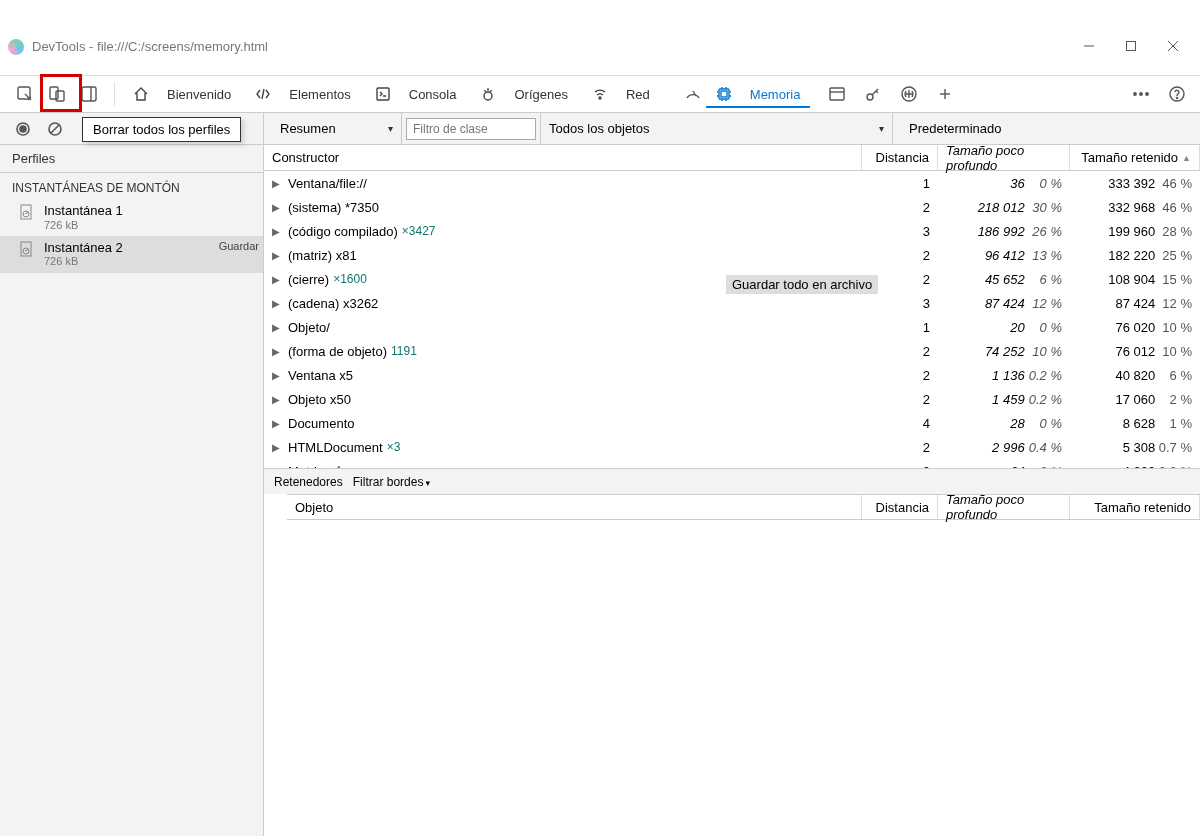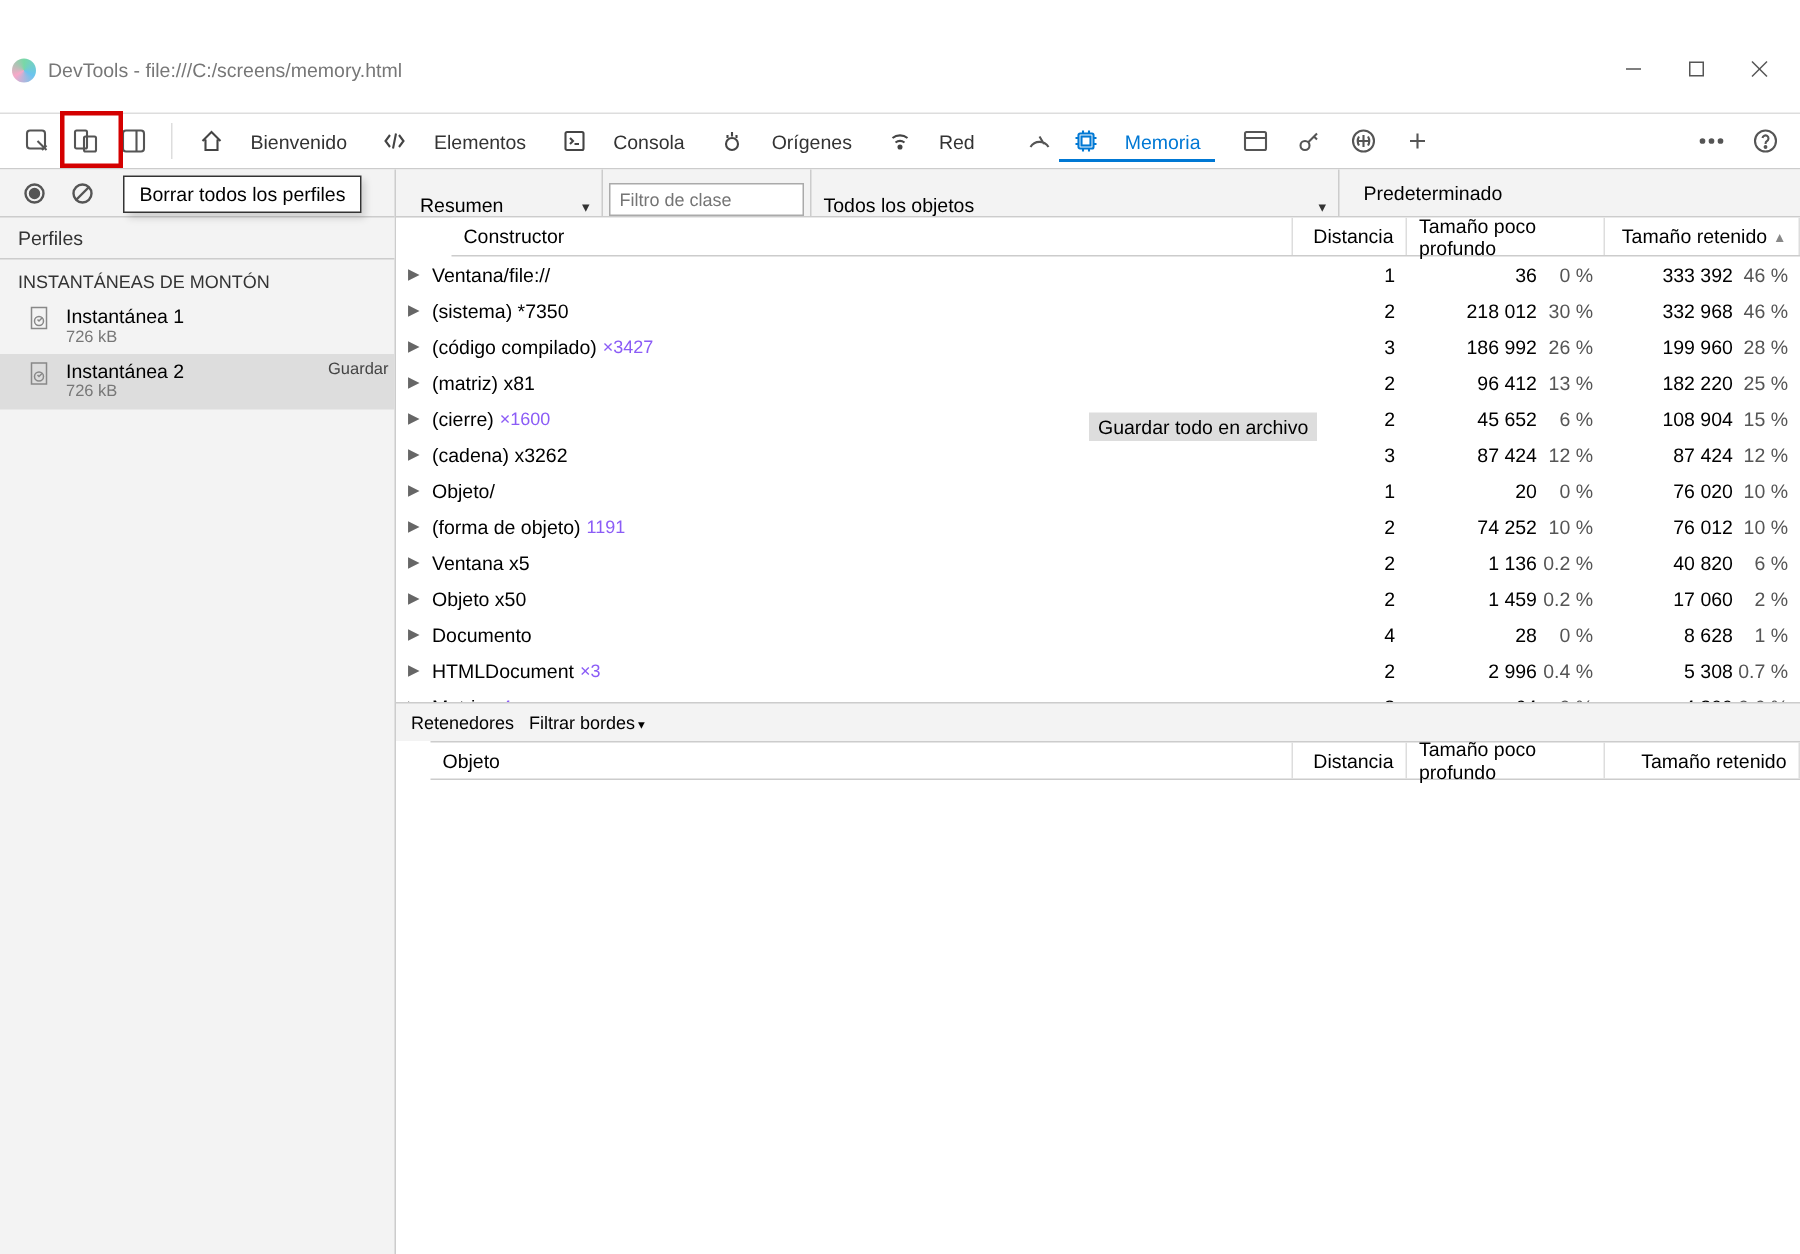--- a/index.html
+++ b/index.html
@@ -34,40 +34,40 @@
 .snap-item.selected { background: #ddd; }
 .snap-ico { width:18px; height:18px; }
 .snap-text { display:flex; flex-direction:column; line-height:1.2;}
 .snap-size { font-size:11px; color:#777;}
 .snap-save { position:absolute; right:4px; top:4px; font-size:11px; color:#444;}
 
 .content { flex: 1; display: flex; flex-direction: column; }
 .filterbar { height: 32px; border-bottom:1px solid #ccc; background:#f3f3f3; display:flex; align-items:center; padding:0 8px; gap:0px; font-size:13px;}
 .fb-seg { display:flex; align-items:center; padding: 0 8px; height:100%; }
 .fb-seg.dropdown::after { content:"▾"; font-size:10px; margin-left:auto; color:#333;}
-.fb-seg.border { border-right: 1px solid #ccc; align-items: flex-end;}
+.fb-seg.border { border-right: 1px solid #ccc;}
 .fb-input { border:1px solid #aaa; background:#fff; height:22px; padding:0 6px; width:130px; color:#888; font-size:12px;}
 .fb-seg1 { width:130px; }
 .fb-seg3 { width: 352px; }
 .fb-seg4 { flex:1; padding-left: 16px;}
 
 .table-wrap { flex: 1; overflow:hidden; position:relative;}
-.thead { display:flex; height:26px; border-bottom:1px solid #ccc; font-size:13px; background:#fff; align-items:center;margin-left:37px;}
+.thead { display:flex; height:26px; border-bottom:1px solid #ccc; font-size:13px; background:#fff; align-items:center;}
 .thead > div { padding: 0 8px; border-right:1px solid #ddd; height:100%; display:flex; align-items:center;}
 .col-con { flex: 1; }
 .col-dist { width: 76px; justify-content:flex-end;}
-.col-shal { width: 132px; justify-content:flex-end;}
+.col-shal { width: 132px; justify-content:flex-end;font-style:italic;}
 .col-ret { width: 130px; justify-content:flex-end; border-right:none;}
 .sort-ind { font-size:9px; color:#888; margin-left:4px;}
 .tbody { overflow-y:scroll; height: 391px; }
 .row { display:flex; height:24px; font-size:13px; align-items:center; border-bottom:0px;}
 .row > div { padding: 0 8px; height:100%; display:flex; align-items:center;}
 .row .col-con { gap:4px;}
 .expander { font-size:10px; color:#666; width:12px; cursor:pointer;}
-.muted { color:#8b5cf6; font-size:12px;}
+.muted { color:#0f766e; font-size:12px;}
 .row .col-dist, .row .col-shal, .row .col-ret { justify-content:flex-end;}
 .shal-val, .ret-val { width:80px; text-align:right;}
 .shal-pct, .ret-pct { width:38px; text-align:right; color:#555;}
 .highlight-btn { position:absolute; left:462px; top:130px; background:#ddd; padding:2px 6px; font-size:13px; z-index:3;}
 
 .retain { border-top:1px solid #ccc; background:#f3f3f3; height:26px; display:flex; align-items:center; padding:0 10px; font-size:12px; gap:10px;}
 .retain .dd::after{ content:"▾"; font-size:9px; margin-left:2px;}
 .lower-head { display:flex; height:26px; border-bottom:1px solid #ccc; border-top:1px solid #ccc; font-size:13px; background:#fff; align-items:center;margin-left:23px;}
 .lower-head > div { padding:0 8px; border-right:1px solid #ddd; height:100%; display:flex; align-items:center;}
 .lower-body { flex:1; }

